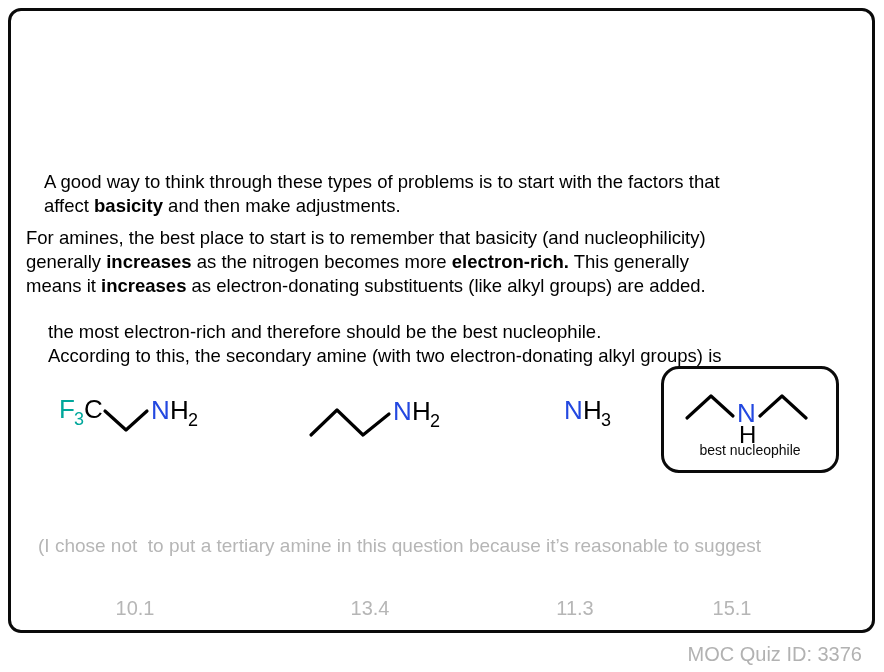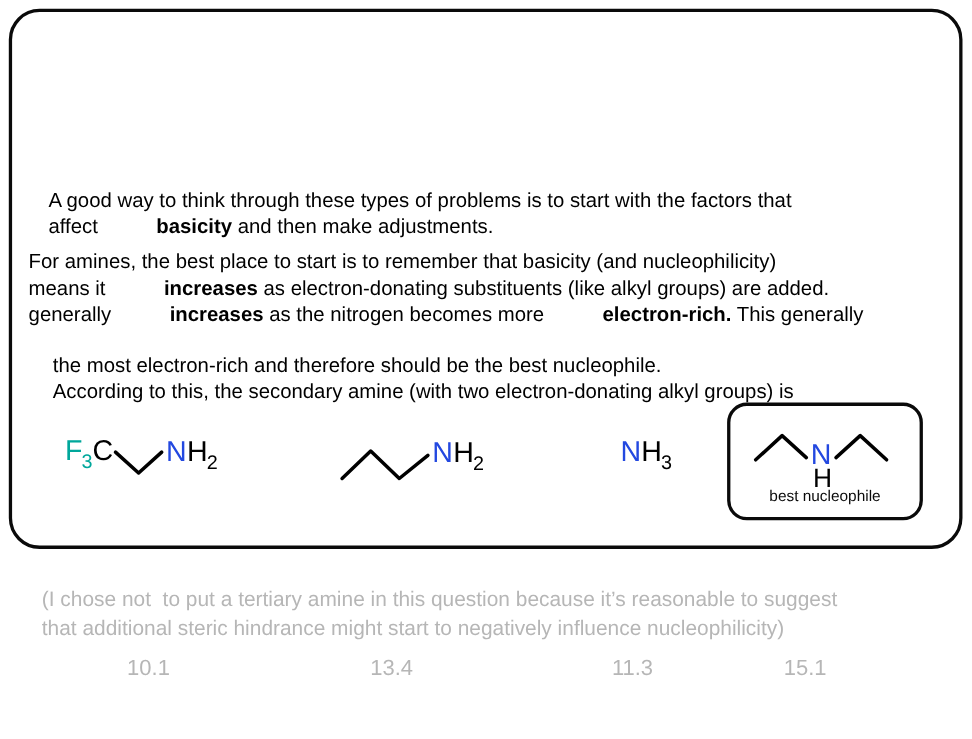--- a/index.html
+++ b/index.html
@@ -2,27 +2,27 @@
 <html><head>
 <meta charset="utf-8">
 <style>
   * { margin: 0; padding: 0; box-sizing: border-box; }
   html, body { width: 884px; height: 672px; background: #ffffff; }
   body { font-family: "Liberation Sans", sans-serif; color: #000; position: relative; overflow: hidden; }
 
   .stage { position: absolute; left: 0; top: 0; width: 884px; height: 672px; }
 
   .quiz-card {
-    position: absolute; left: 8px; top: 8px; width: 867px; height: 491px;
-    border: 3px solid #0a0a0a; border-radius: 28px; background: #fff;
+    position: absolute; left: 8px; top: 8px; width: 867px; height: 625px;
+    border: 3px solid #0a0a0a; border-radius: 13px; background: #fff;
   }
 
   .para { position: absolute; font-size: 18.5px; line-height: 24px; color: #000; }
   .para .line { white-space: pre; }
-  .para b { font-weight: bold; margin-left: 48px; }
+  .para b { font-weight: bold; }
 
   #p1 { left: 33px; top: 159px; }
   #p2 { left: 15px; top: 215px; }
   #p3 { left: 37px; top: 309px; }
 
   .mol { position: absolute; }
   .mol svg { display: block; overflow: visible; }
   .mol text { font-family: "Liberation Sans", sans-serif; }
 
   #mol1 { left: 46px;  top: 374px; }
@@ -44,21 +44,21 @@
   .aside .line { white-space: pre; }
 
   .mayr-caption {
     position: absolute; left: 35px; top: 561px; font-size: 18.5px; color: #b6b6b6; white-space: pre;
   }
   .mayr-value {
     position: absolute; top: 586px; font-size: 20px; color: #b6b6b6;
     transform: translateX(-50%); white-space: pre;
   }
   #mv0 { left: 80px; margin-left: 44px; }
-  #mv1 { left: 345px; text-align: right; }
+  #mv1 { left: 359px; text-align: right; }
   #mv2 { left: 564px; }
   #mv3 { left: 721px; }
 
   .flip-hint {
     position: absolute; left: 24px; top: 641px; font-size: 19px; font-style: italic;
     color: #9b9b9b; white-space: pre;
   }
   .quiz-id {
     position: absolute; right: 22px; top: 643px; font-size: 20px; color: #b2b2b2; white-space: pre;
   }
@@ -70,22 +70,22 @@
 
   <div class="quiz-card">
 
     <div class="para" id="p1">
       <div class="line"><span>A good way to think through these types of problems is to start with the factors that</span></div>
       <div class="line"><span>affect </span><b>basicity</b><span> and then make adjustments.</span></div>
     </div>
 
     <div class="para" id="p2">
       <div class="line"><span>For amines, the best place to start is to remember that basicity (and nucleophilicity)</span></div>
+      <div class="line"><span>generally </span><b>increases</b><span> as the nitrogen becomes more </span><b>electron-rich.</b><span> This generally</span></div>
       <div class="line"><span>means it </span><b>increases</b><span> as electron-donating substituents (like alkyl groups) are added.</span></div>
-      <div class="line"><span>generally </span><b>increases</b><span> as the nitrogen becomes more </span><b>electron-rich.</b><span> This generally</span></div>
     </div>
 
     <div class="para" id="p3">
       <div class="line"><span>the most electron-rich and therefore should be the best nucleophile.</span></div>
       <div class="line"><span>According to this, the secondary amine (with two electron-donating alkyl groups) is</span></div>
     </div>
 
     <div class="mol" id="mol1">
       <svg width="150" height="62" viewBox="0 0 150 62">
         <text x="2" y="33" font-size="26" fill="#00A79B">F</text>
@@ -120,24 +120,24 @@
         <polyline points="22,46 46,24 68,44" fill="none" stroke="#000" stroke-width="3.2" stroke-linejoin="round" stroke-linecap="round"></polyline>
         <text x="72" y="50" font-size="26" fill="#2348E0">N</text>
         <polyline points="95,44 117,24 141,46" fill="none" stroke="#000" stroke-width="3.2" stroke-linejoin="round" stroke-linecap="round"></polyline>
         <text x="74" y="71" font-size="24" fill="#000">H</text>
       </svg>
       <div class="answer-label">best nucleophile</div>
     </div>
 
     <div class="aside">
       <div class="line">(I chose not  to put a tertiary amine in this question because it’s reasonable to suggest</div>
-      <div class="line">that additional steric hindrance might start to negatively influence nucleophilicity)</div>
     </div>
 
     <span class="mayr-value" id="mv0">10.1</span>
     <span class="mayr-value" id="mv1">13.4</span>
     <span class="mayr-value" id="mv2">11.3</span>
     <span class="mayr-value" id="mv3">15.1</span>
 
   </div>
 
+  <div class="quiz-id">MOC Quiz ID: 3376</div>
 
 </div>
 
 </body></html>

